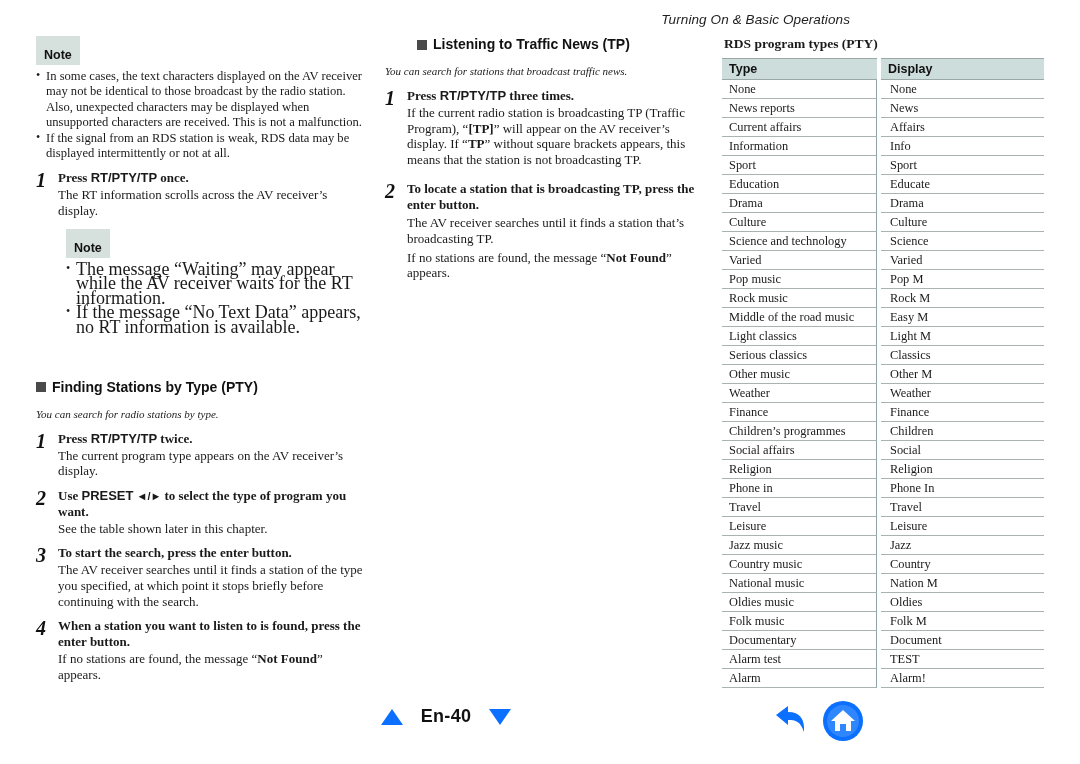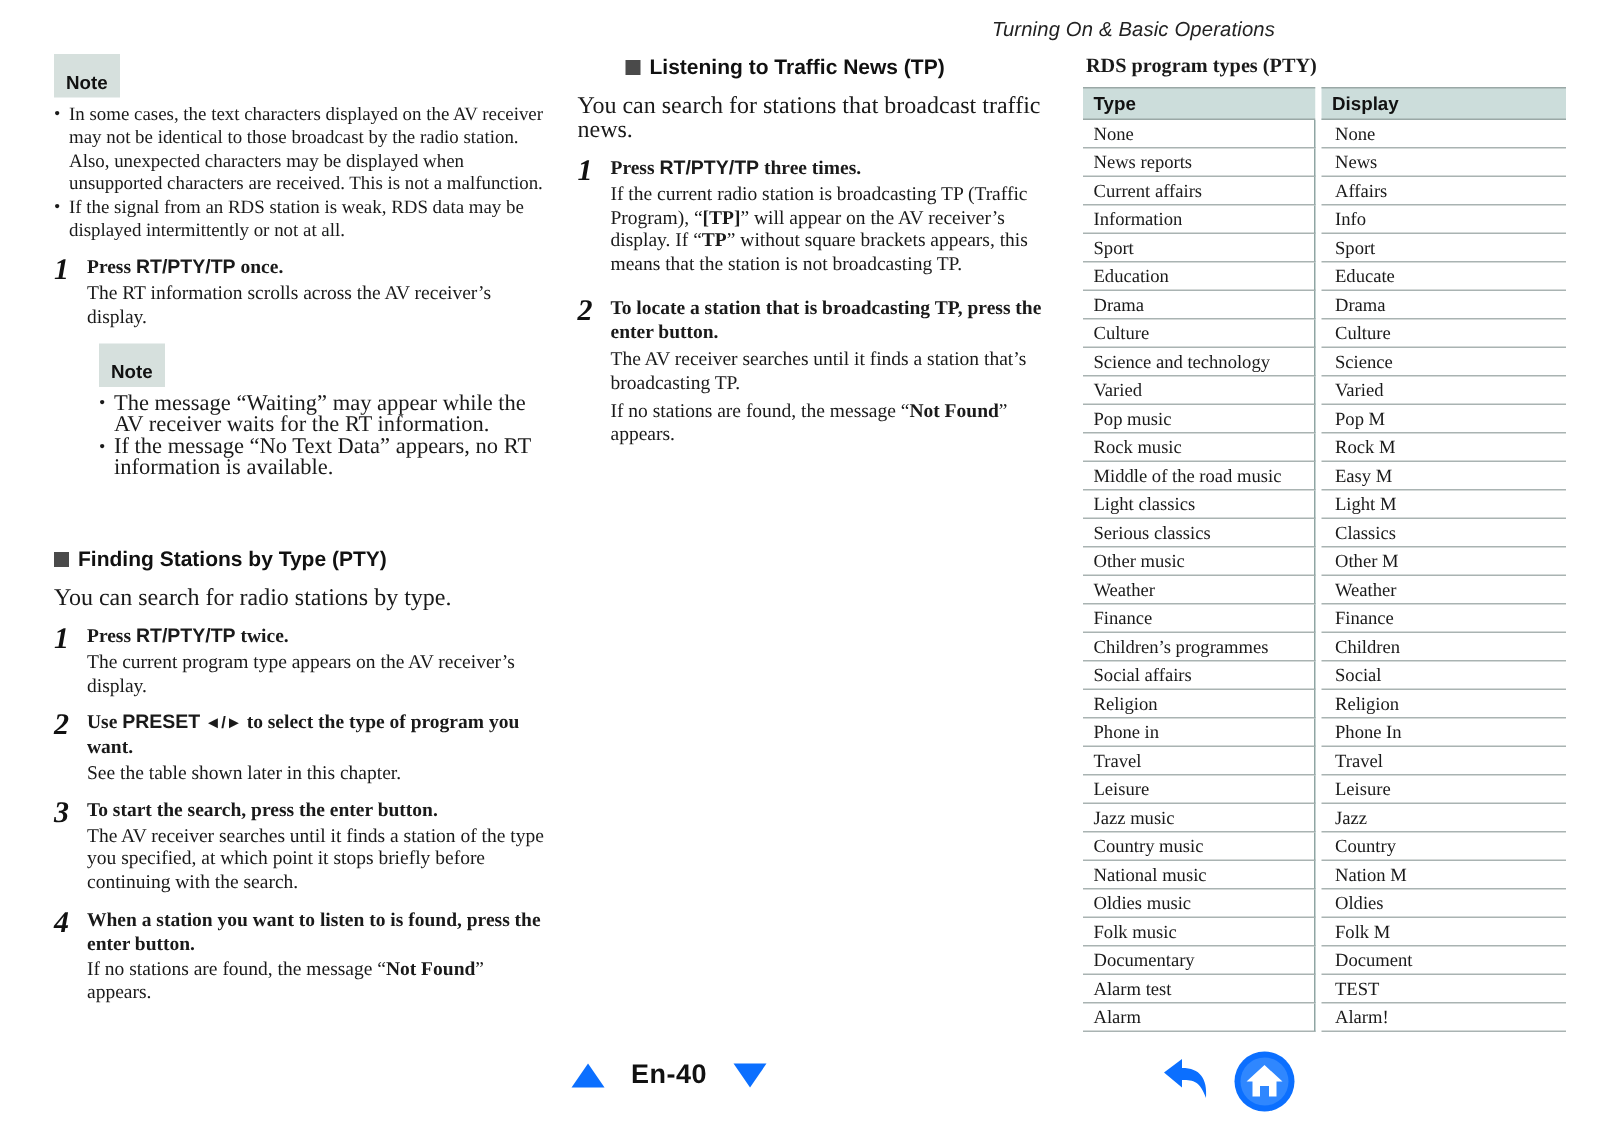--- a/index.html
+++ b/index.html
@@ -62,21 +62,21 @@
     margin-bottom: 0px;
     text-align: left;
   }
   .note-list li::before {
     content: "\2022";
     position: absolute;
     left: 0; top: -1px;
     font-size: 12px;
   }
   .note-indent { margin-left: 30px; margin-top: 10px; }
-  .note-indent .note-list li { font-size: 15px; line-height: 14.6px; }
+  .note-indent .note-list li { font-size: 18px; line-height: 14.6px; }
 
   
   .sec-head {
     font-family: "Liberation Sans", sans-serif;
     font-weight: bold;
     font-size: 14px;
     color: #111;
     margin: 18px 0 10px 0;
     display: flex;
     align-items: center;
@@ -85,23 +85,24 @@
   .sec-bullet {
     display: inline-block;
     width: 10px; height: 10px;
     background: #4a4a4a;
     margin-right: 6px;
     flex: 0 0 auto;
   }
 
   
   .para {
-    font-size: 16px;
+    font-size: 11px;
     line-height: 16px;
     margin: 0 0 6px 0;
+    font-style: italic;
   }
 
   
   .step {
     display: flex;
     margin-top: 9px;
   }
   .step-num {
     flex: 0 0 22px;
     font-family: "Liberation Serif", serif;

